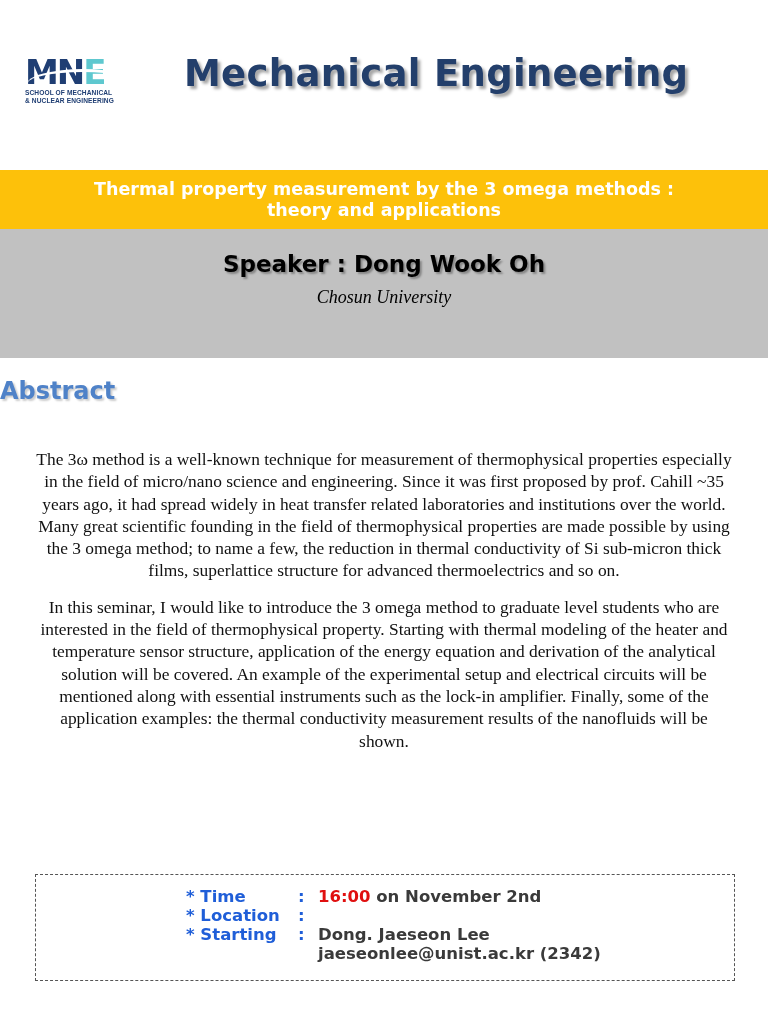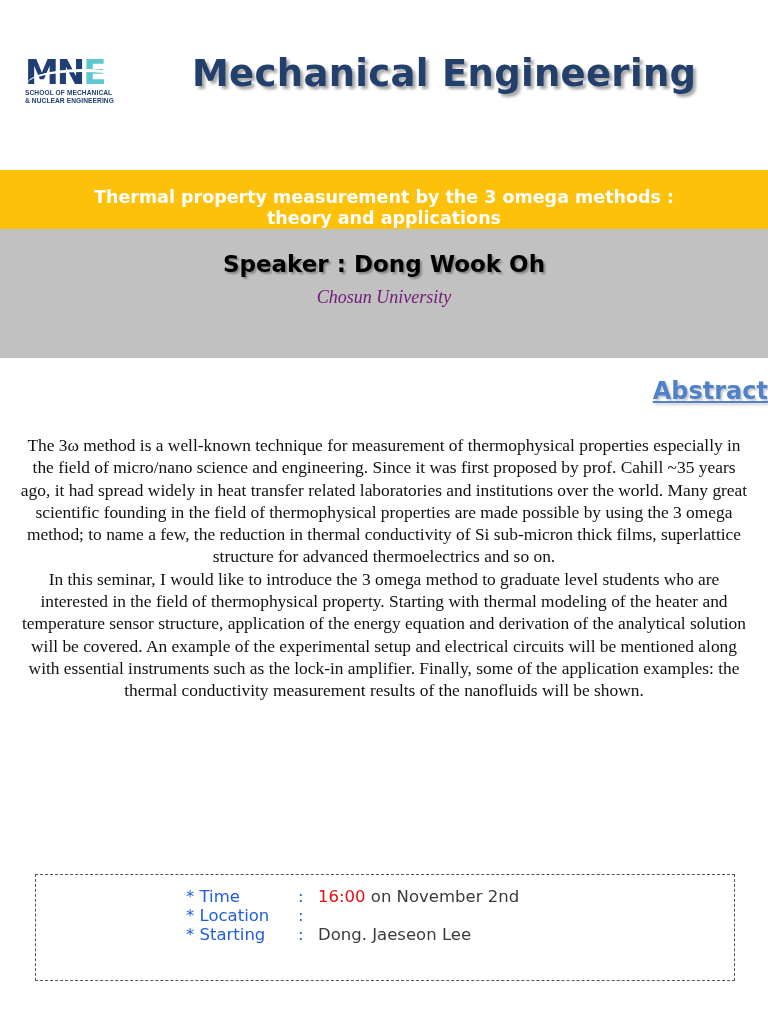--- a/index.html
+++ b/index.html
@@ -17,58 +17,58 @@
   .logo-e { color:#5ec8cf; }
   .logo-arc {
     position:absolute; left:2px; top:12px; width:112px; height:30px;
     border-top:3px solid #ffffff; border-radius:50% 50% 0 0; box-sizing:border-box;
   }
   .logo-sub {
     position:absolute; left:0; top:32px; font-size:6.6px; line-height:7.6px; font-weight:bold;
     color:#1f3e73; letter-spacing:0.1px; white-space:nowrap;
   }
   .title {
-    position:absolute; left:192px; top:52px; font-family:"DejaVu Sans", sans-serif;
+    position:absolute; left:184px; top:52px; font-family:"DejaVu Sans", sans-serif;
     font-weight:bold; font-size:37px; color:#233f6b; letter-spacing:0.3px;
     text-shadow:3px 3px 3px rgba(0,0,0,0.35);
   }
   .yellow-band {
     position:absolute; left:0; top:170px; width:768px; height:59px; background:#fdc10a;
-    display:flex; align-items:flex-end; justify-content:center; text-align:center;
+    display:flex; align-items:center; justify-content:center; text-align:center;
   }
   .yellow-band span {
     color:#ffffff; font-family:"DejaVu Sans", sans-serif; font-weight:bold; font-size:17.5px;
     line-height:21px; width:600px; display:block;
   }
   .gray-band {
     position:absolute; left:0; top:229px; width:768px; height:129px; background:#c1c1c1; text-align:center;
   }
   .speaker {
     position:absolute; left:0; right:0; top:22px; font-family:"DejaVu Sans", sans-serif;
     font-weight:bold; font-size:23px; color:#000; text-shadow:2px 2px 2px rgba(0,0,0,0.3);
   }
   .affil {
     position:absolute; left:0; right:0; top:58px; font-family:"Liberation Serif", serif;
-    font-style:italic; font-size:18px; color:#701a75;
+    font-style:italic; font-size:18px; color:#000000;
   }
   .abstract-h {
-    position:absolute; left:0; right:0; top:377px; text-align:right; font-family:"DejaVu Sans", sans-serif;
-    font-weight:bold; font-size:24px; color:#4f82c8; text-shadow:2px 2px 2px rgba(0,0,0,0.2);text-decoration:underline;
+    position:absolute; left:0; right:0; top:377px; text-align:left; font-family:"DejaVu Sans", sans-serif;
+    font-weight:bold; font-size:24px; color:#4f82c8; text-shadow:2px 2px 2px rgba(0,0,0,0.2);
   }
   .abstract-body {
     position:absolute; left:20px; right:20px; top:434px; text-align:center;
     font-family:"Liberation Serif", serif; font-size:17.4px; line-height:22.3px; color:#111;
   }
-  .abstract-body p { margin:0; }
+  .abstract-body p { margin:14px; }
   .info-box {
     position:absolute; left:35px; top:874px; width:700px; height:107px;
     border:1px dashed #555; box-sizing:border-box;
   }
   .info-rows {
-    position:absolute; left:150px; top:12px; font-family:"DejaVu Sans", sans-serif; font-weight:normal;
+    position:absolute; left:150px; top:12px; font-family:"DejaVu Sans", sans-serif; font-weight:bold;
     font-size:16.5px; line-height:19px;
   }
   .row { display:flex; white-space:nowrap; }
   .lbl { color:#1f5ed8; width:112px; }
   .colon { color:#1f5ed8; width:20px; }
   .val { color:#3a3a3a; }
   .red { color:#e01010; }
   .cont { padding-left:132px; color:#3a3a3a; }
 </style>
 </head>
@@ -114,14 +114,15 @@
     </div>
     <div class="row">
       <span class="lbl">* Location</span>
       <span class="colon">:</span>
     </div>
     <div class="row">
       <span class="lbl">* Starting</span>
       <span class="colon">:</span>
       <span class="val">Dong. Jaeseon Lee</span>
     </div>
+    <div class="cont">jaeseonlee@unist.ac.kr (2342)</div>
   </div>
 </div>
 
 </body></html>

